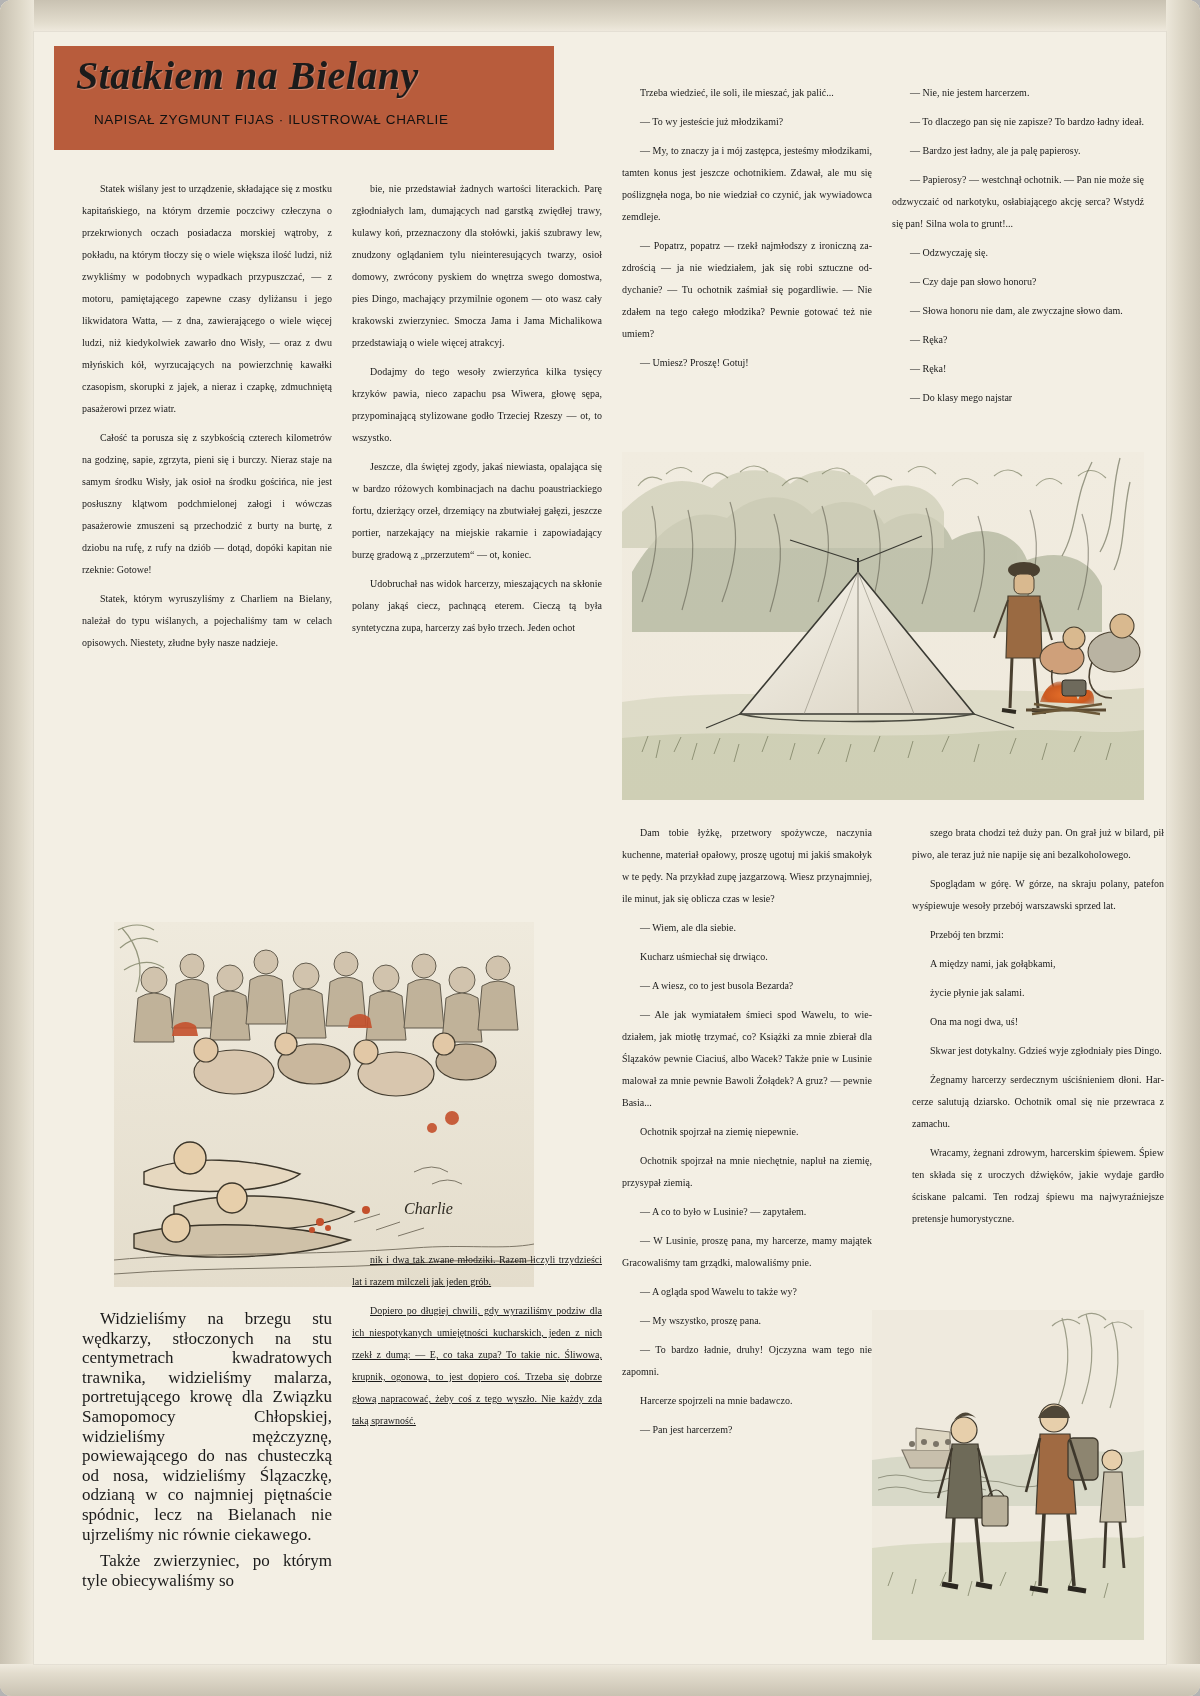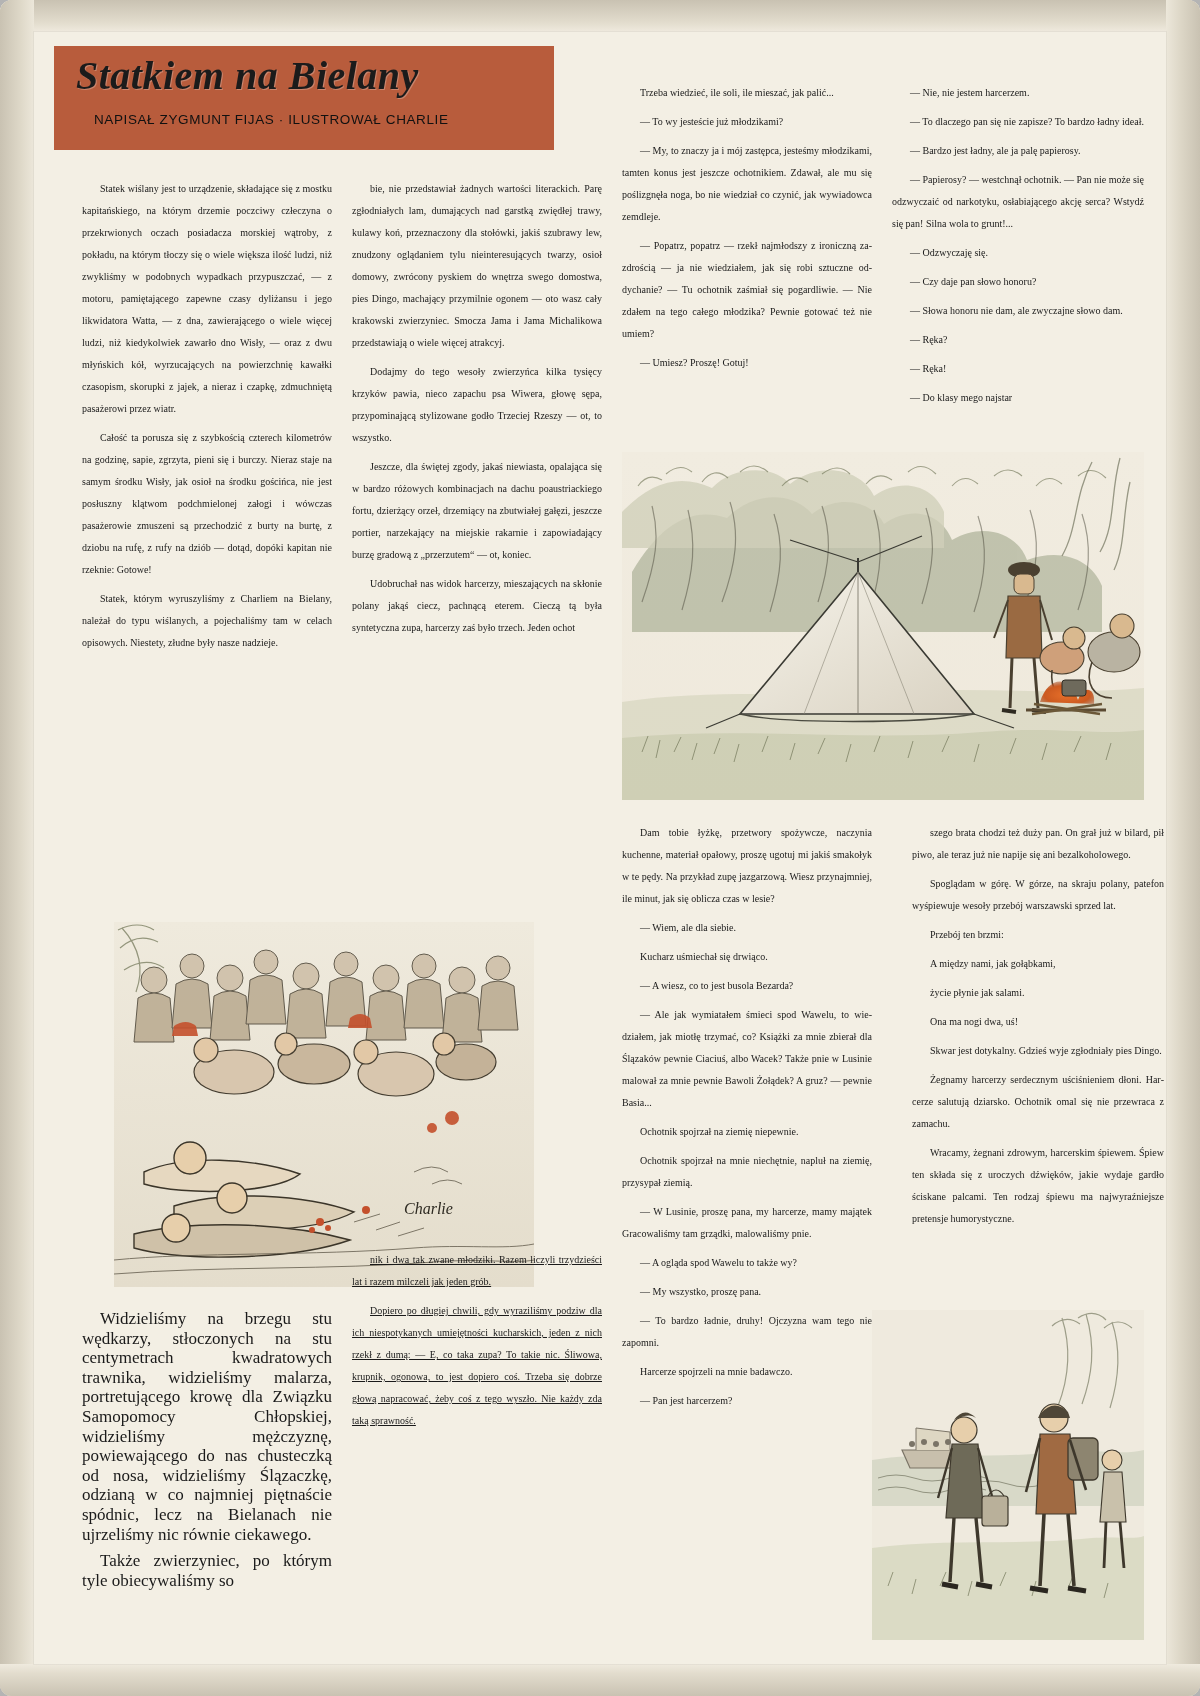--- a/index.html
+++ b/index.html
@@ -292,20 +292,21 @@
     </div>
 
     <div class="col col3b">
       <p>Dam tobie łyżkę, przetwory spożywcze, naczynia kuchen­ne, materiał opałowy, proszę ugotuj mi jakiś smakołyk w te pędy. Na przykład zupę jazgarzową. Wiesz przynaj­mniej, ile minut, jak się ob­licza czas w lesie?</p>
       <p>— Wiem, ale dla siebie.</p>
       <p>Kucharz uśmiechał się drwiąco.</p>
       <p>— A wiesz, co to jest bu­sola Bezarda?</p>
       <p>— Ale jak wymiatałem śmieci spod Wawelu, to wie­działem, jak miotłę trzymać, co? Książki za mnie zbierał dla Ślązaków pewnie Ciaciuś, albo Wacek? Także pnie w Lusinie malował za mnie pewnie Bawoli Żołądek? A gruz? — pewnie Basia...</p>
       <p>Ochotnik spojrzał na zie­mię niepewnie.</p>
       <p>Ochotnik spojrzał na mnie niechętnie, napluł na ziemię, przysypał ziemią.</p>
+      <p>— A co to było w Lusi­nie? — zapytałem.</p>
       <p>— W Lusinie, proszę pana, my harcerze, mamy majątek Gracowaliśmy tam grządki, malowaliśmy pnie.</p>
       <p>— A ogląda spod Wawelu to także wy?</p>
       <p>— My wszystko, proszę pa­na.</p>
       <p>— To bardzo ładnie, dru­hy! Ojczyzna wam tego nie zapomni.</p>
       <p>Harcerze spojrzeli na mnie badawczo.</p>
       <p>— Pan jest harcerzem?</p>
     </div>
 
     <div class="col col4b">
       <p>szego brata chodzi też duży pan. On grał już w bilard, pił piwo, ale teraz już nie napije się ani bezalkoholowego.</p>

